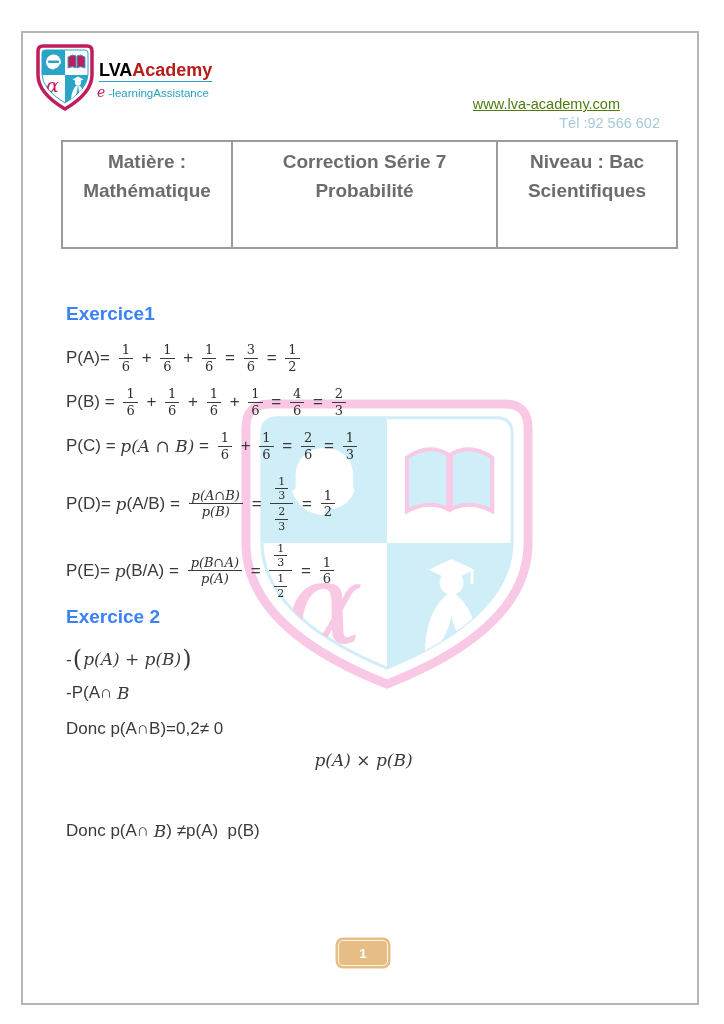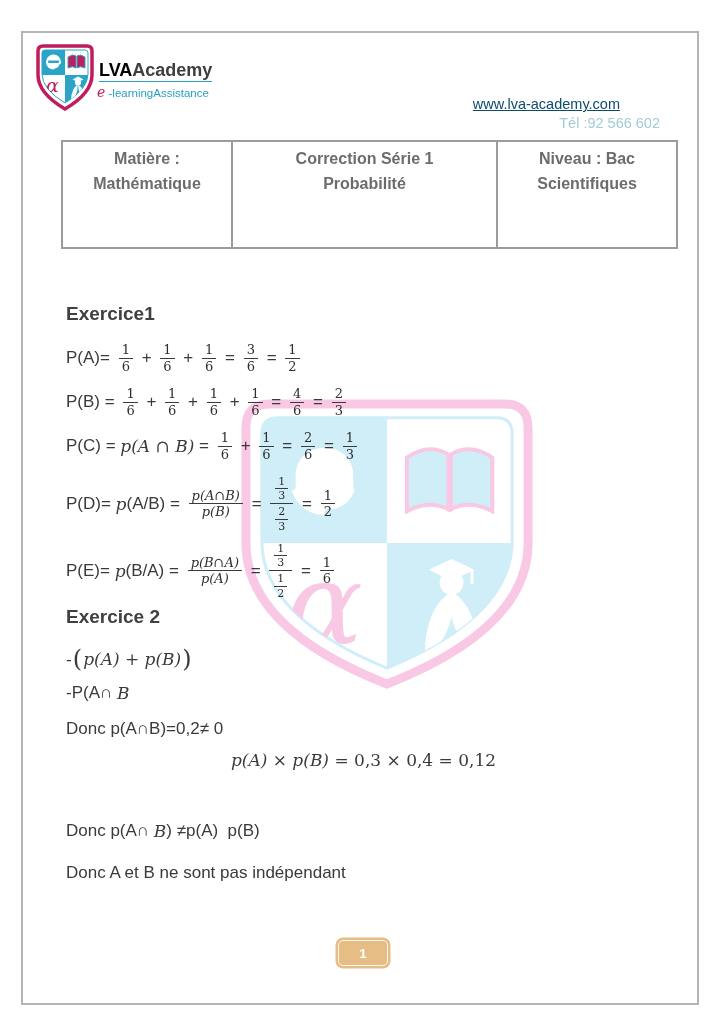--- a/index.html
+++ b/index.html
@@ -9,36 +9,36 @@
          border:2px solid #b5b5b5;background:#fff;z-index:0;}
 
   
   .watermark{position:absolute;left:228px;top:394px;width:318px;height:298px;z-index:1;}
 
   
   .logo{position:absolute;left:35px;top:43px;width:60px;height:70px;z-index:2;}
   .brand{position:absolute;left:99px;top:60px;font-size:18px;font-weight:bold;z-index:2;}
   .brand .u{border-bottom:1.5px solid #2aa0c4;padding-bottom:1px;}
   .brand .lva{color:#000000;}
-  .brand .academy{color:#404040;}
+  .brand .academy{color:#b91c1c;}
   .tagline{position:absolute;left:97px;top:84px;font-size:11.5px;color:#2aa0c4;z-index:2;text-align:center;}
   .tagline .e{color:#c01d5e;font-style:italic;font-family:"DejaVu Serif",serif;font-size:14px;}
   .contact{position:absolute;right:64px;top:95px;text-align:right;color:#a4cbd8;
            font-size:14.5px;line-height:1.3;z-index:2;}
-  .contact .site{text-decoration:underline;display:inline-block;margin-right:40px;color:#0c4a6e;}
+  .contact .site{text-decoration:underline;display:inline-block;margin-right:40px;color:#4d7c0f;}
 
   
   .info-table{position:absolute;left:61px;top:140px;z-index:2;border-collapse:collapse;}
   .info-table td{border:2px solid #9b9b9b;vertical-align:top;text-align:center;
-                 font-weight:bold;color:#6c6c6c;font-size:16px;line-height:1.55;
+                 font-weight:bold;color:#6c6c6c;font-size:19px;line-height:1.55;
                  padding:5px 4px 0 4px;height:100px;background:transparent;}
   .c1{width:160px;} .c2{width:255px;} .c3{width:170px;}
 
   
-  .ex-title{position:absolute;left:66px;color:#404040;font-weight:bold;font-size:19px;z-index:2;}
+  .ex-title{position:absolute;left:66px;color:#3b82f6;font-weight:bold;font-size:19px;z-index:2;}
 
   
   .mline{position:absolute;left:66px;color:#3a3a3a;font-size:17px;display:flex;
          align-items:center;z-index:2;}
   .mline span{white-space:pre;}
   .mline.centered{left:61px;width:605px;justify-content:center;}
   .mi{font-family:"DejaVu Serif",serif;font-style:italic;text-align:center;}
   .mm{font-family:"DejaVu Serif",serif;}
   .mbp{font-family:"DejaVu Serif",serif;font-size:24px;margin:0 1px;}
   .frac{display:inline-flex;flex-direction:column;align-items:center;margin:0 4px;
@@ -144,21 +144,21 @@
   </div>
 
   <table class="info-table">
     <tbody>
         <tr>
       <td class="c1">
         <div>Matière :</div>
         <div>Mathématique</div>
       </td>
       <td class="c2">
-        <div>Correction Série 1</div>
+        <div>Correction Série 7</div>
         <div>Probabilité</div>
       </td>
       <td class="c3">
         <div>Niveau : Bac</div>
         <div>Scientifiques</div>
       </td>
     </tr>
   </tbody>
     </table>
 
@@ -231,25 +231,21 @@
     </div>
   <div class="mline" style="top:683px">
       <span class="mt">-P(A∩ </span>
       <span class="mi">B</span>
     </div>
   <div class="mline" style="top:719px">
       <span class="mt">Donc p(A∩B)=0,2≠ 0</span>
     </div>
   <div class="mline centered" style="top:750px">
       <span class="mi">p(A) × p(B)</span>
-      <span class="mm"> = 0,3 × 0,4 = 0,12</span>
     </div>
   <div class="mline" style="top:821px">
       <span class="mt">Donc p(A∩ </span>
       <span class="mi">B</span>
       <span class="mt">) ≠p(A)  p(B)</span>
     </div>
-  <div class="mline" style="top:863px">
-      <span class="mt">Donc A et B ne sont pas indépendant</span>
-    </div>
 
   <div class="badge">1</div>
 </div>
 
 </body></html>

